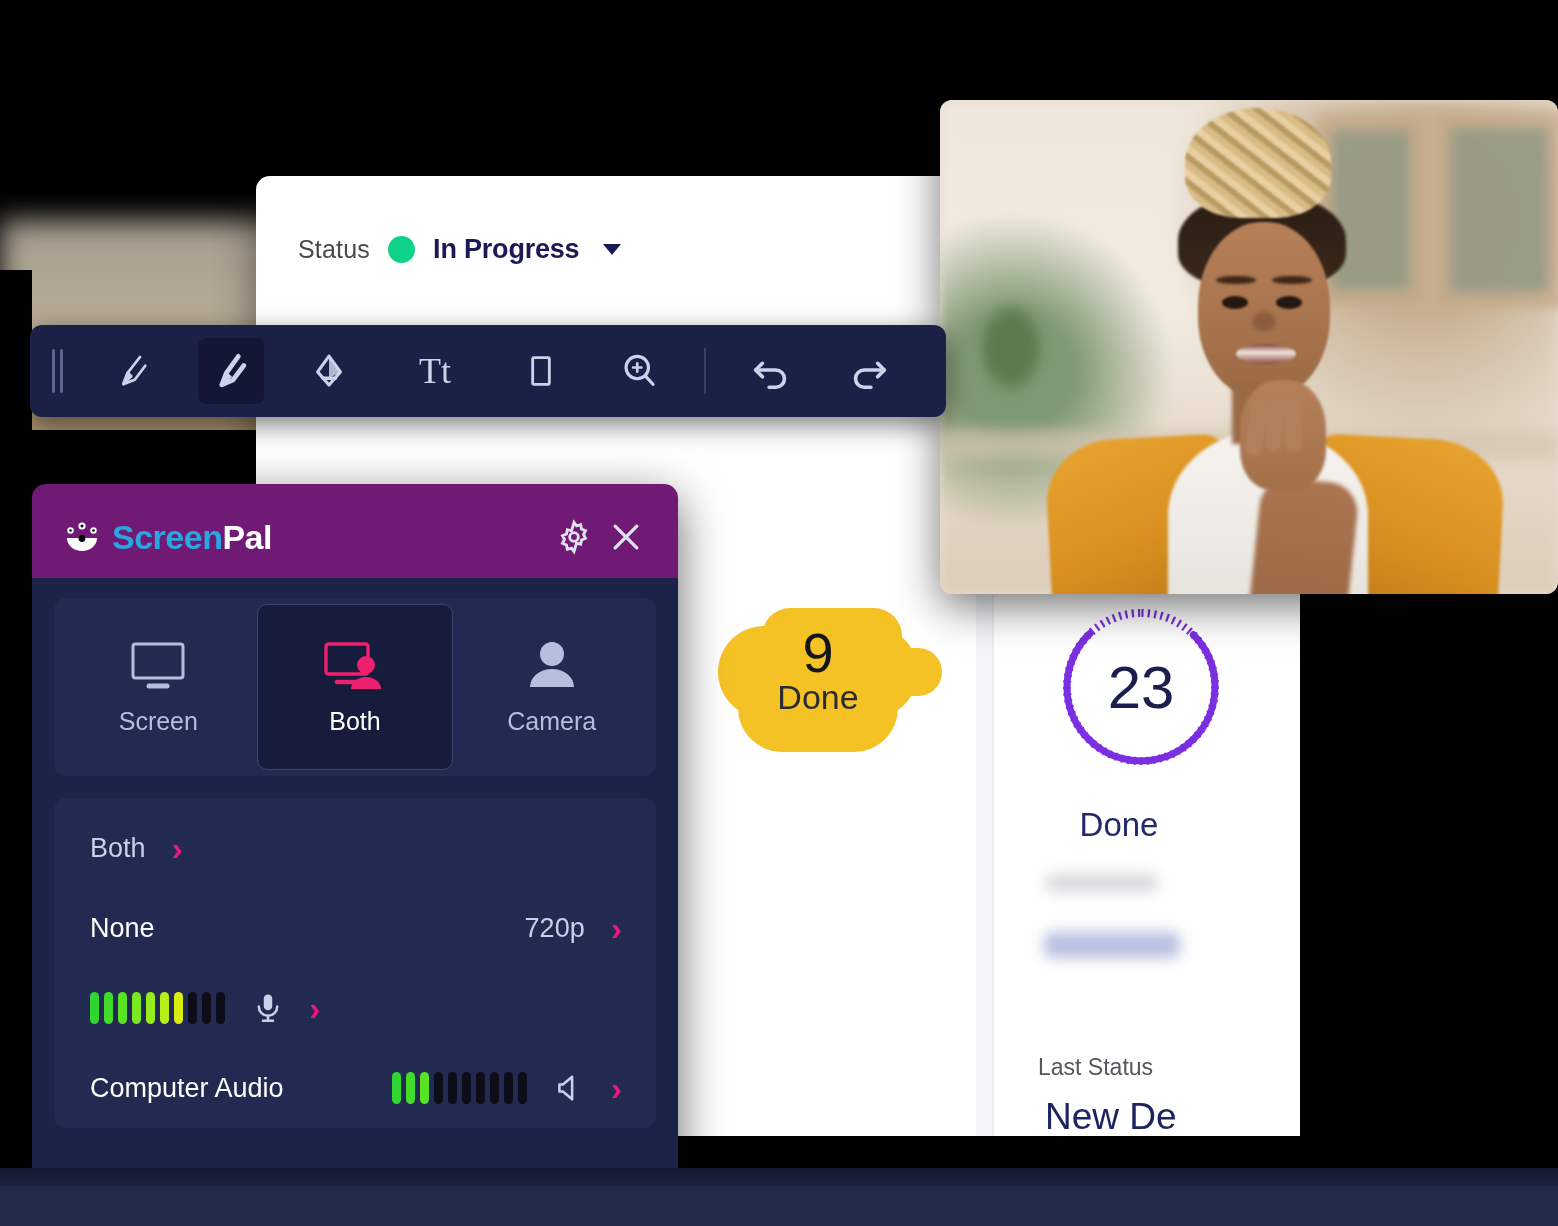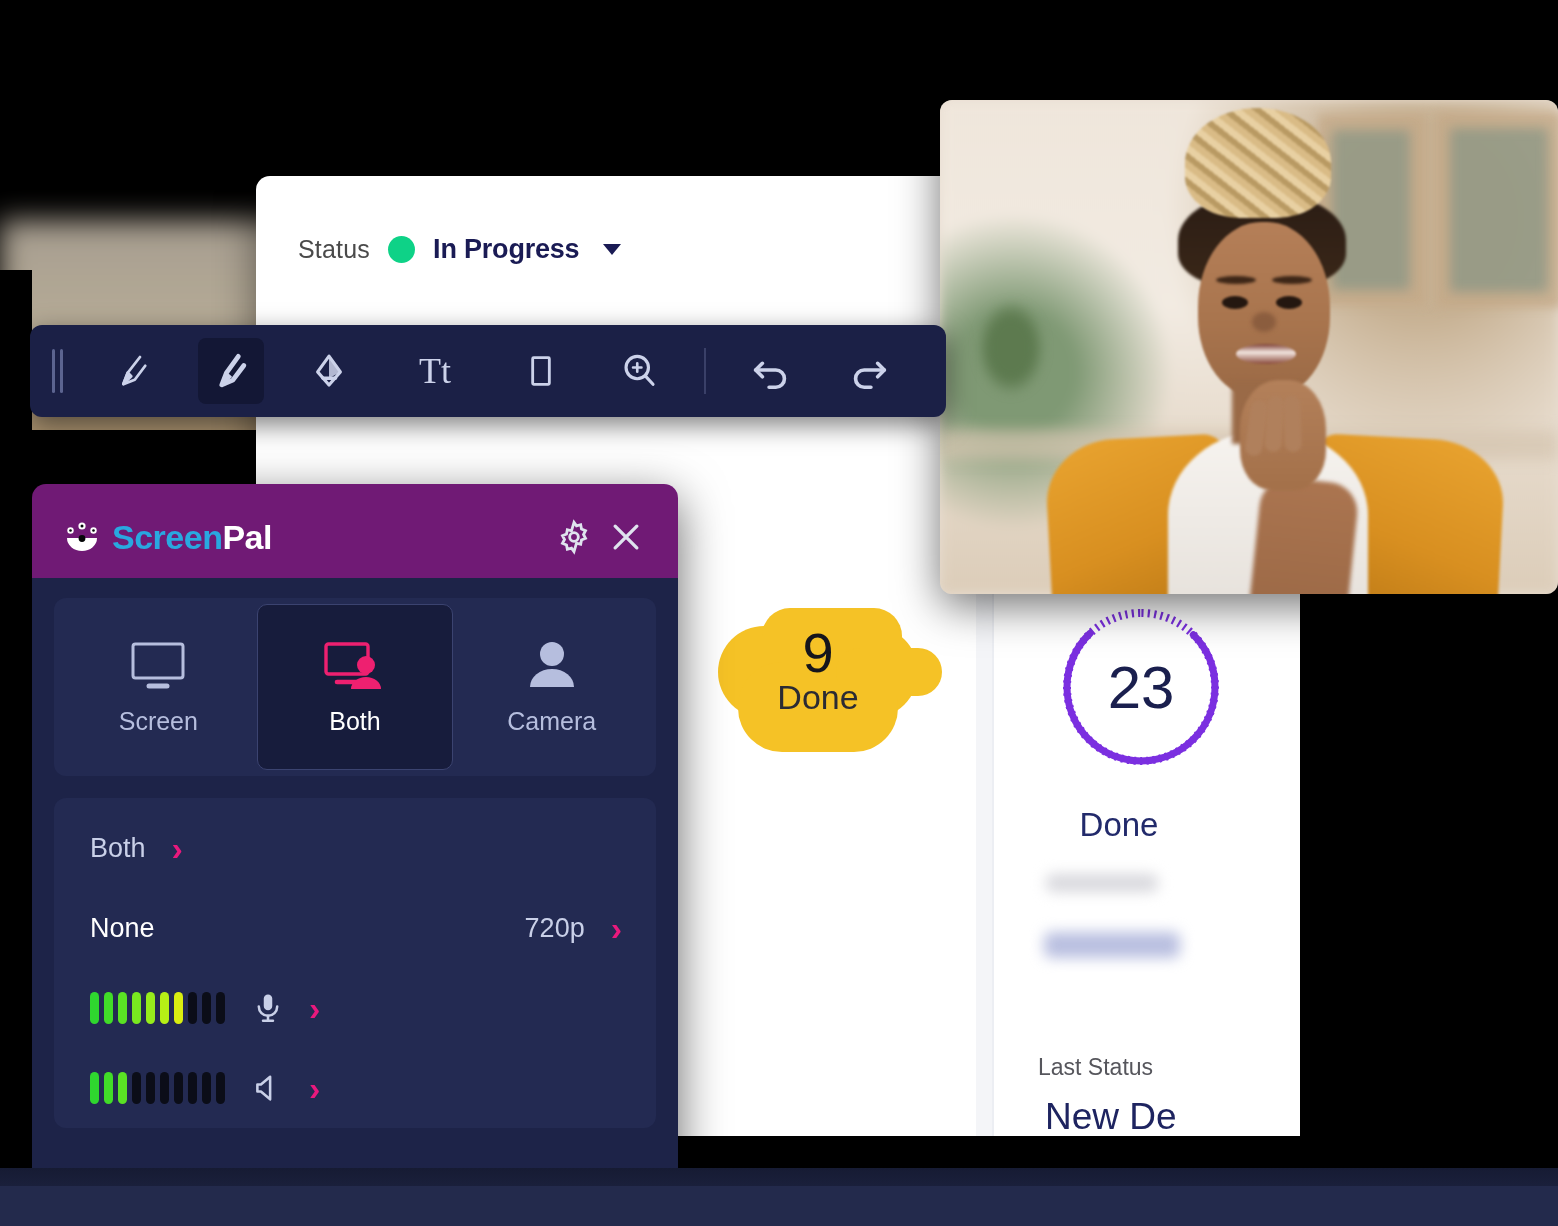--- a/index.html
+++ b/index.html
@@ -489,20 +489,21 @@
             <svg width="34" height="34" viewBox="0 0 24 24" fill="none" stroke="currentColor" stroke-width="1.8" stroke-linecap="round">
               <rect x="9" y="2.5" width="6" height="11" rx="3" fill="currentColor" stroke="none"></rect>
               <path d="M5.5 11 a6.5 6.5 0 0 0 13 0"></path>
               <path d="M12 17.5 V21 M8.5 21 H15.5"></path>
             </svg>
           </span>
           <span class="chev">›</span>
         </div>
 
         <div class="srow">
+          <span class="srow-label">Computer Audio</span>
           <span class="meter" id="meter-audio">
               <i style="background: rgb(47, 214, 47);"></i>
               <i style="background: rgb(65, 220, 40);"></i>
               <i style="background: rgb(90, 226, 36);"></i>
               <i></i>
               <i></i>
               <i></i>
               <i></i>
               <i></i>
               <i></i>

